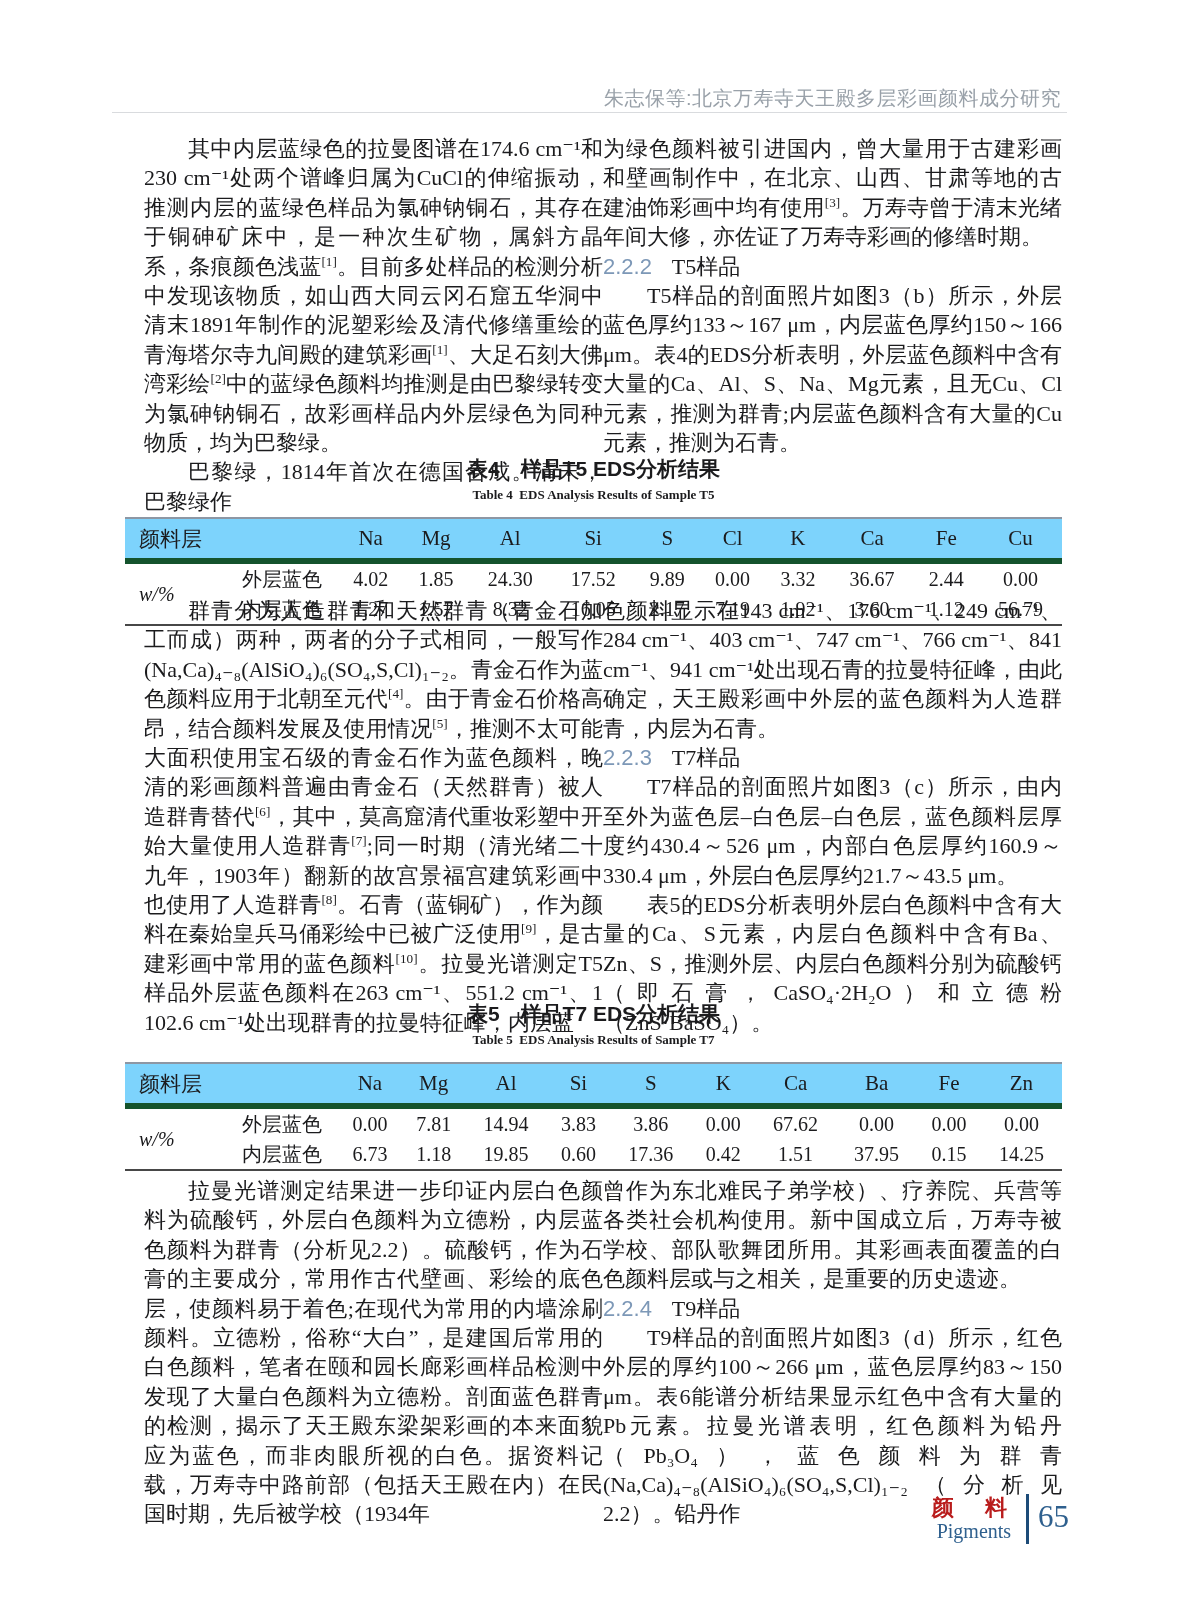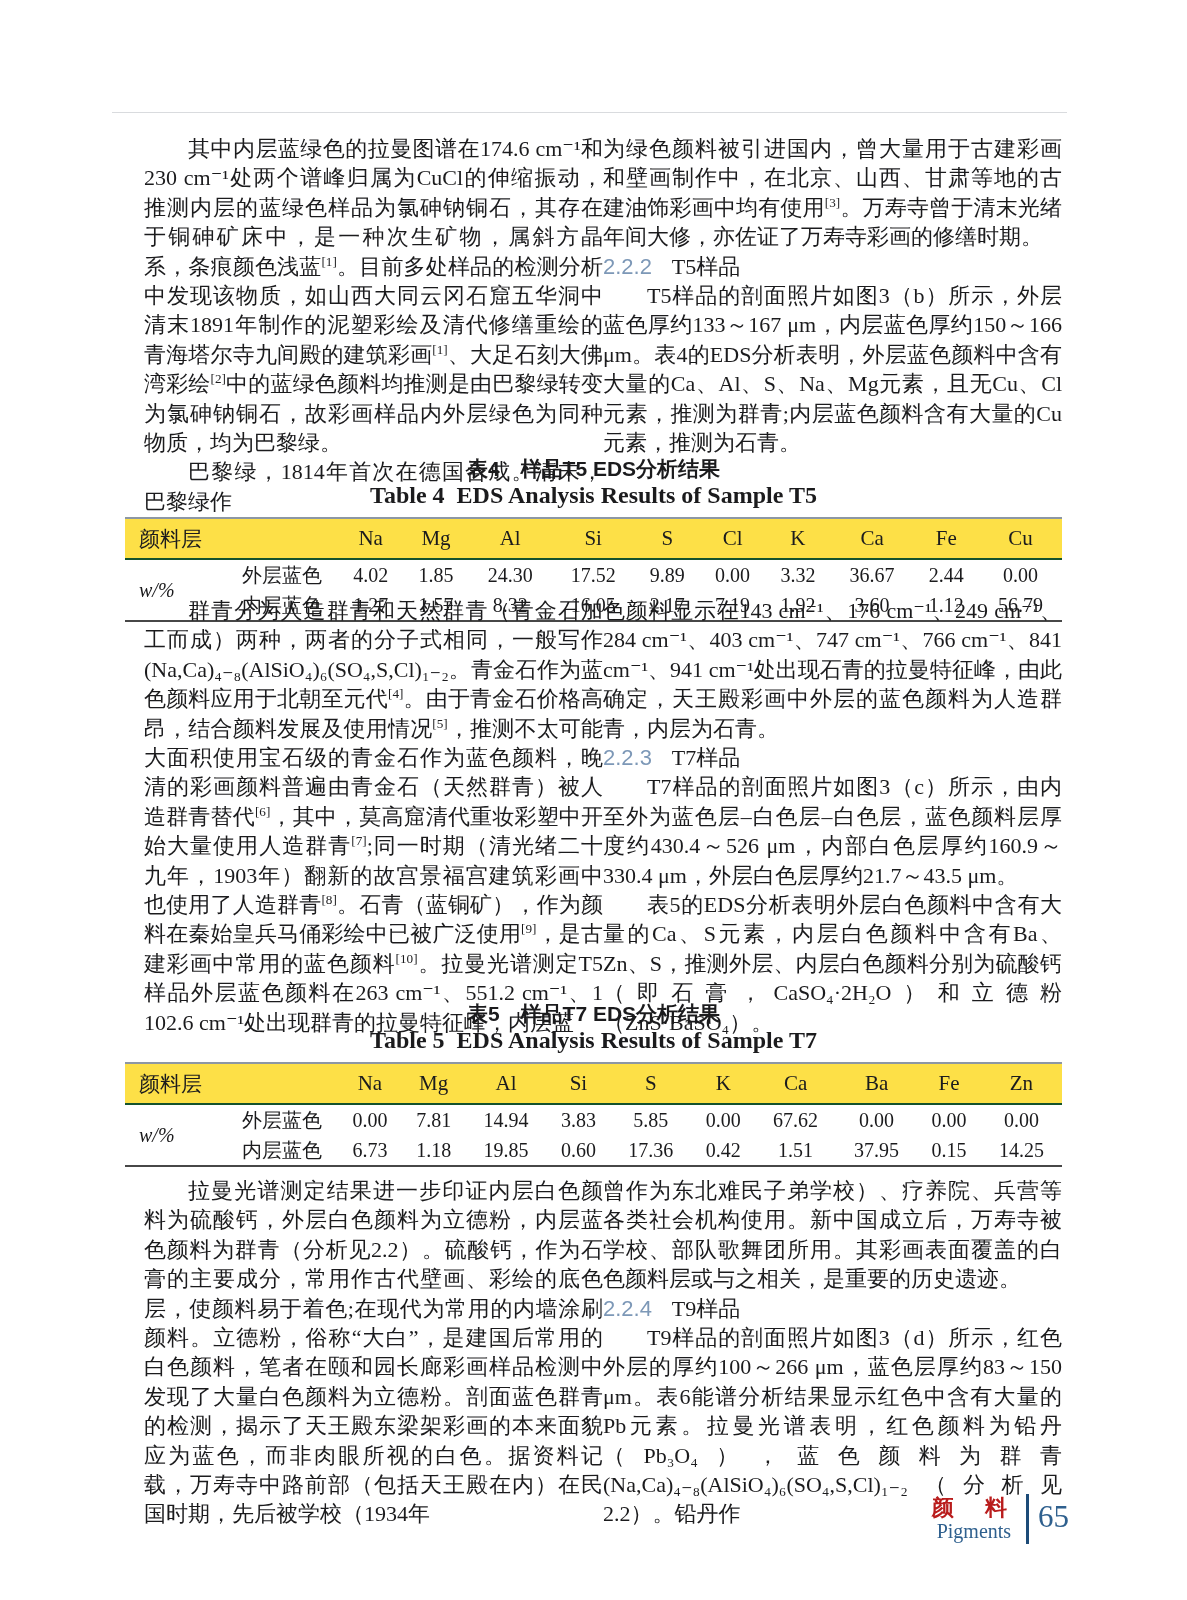--- a/index.html
+++ b/index.html
@@ -21,46 +21,47 @@
   p{margin:0;padding:0;}
   p.indent{text-indent:2em;}
   sup{font-size:0.60em;line-height:0;}
   
   .sec-heading{font-size:22px;line-height:29.4px;}
   .sec-num{color:#7d98b7;font-family:"Liberation Sans","DejaVu Sans",sans-serif;}
   .sec-title{margin-left:0.9em;}
   
   .cap-zh{text-align:center;font-weight:bold;font-size:21px;line-height:27px;
         font-family:Liberation Sans, sans-serif;}
-  .cap-en{text-align:center;font-weight:bold;font-size:24px;line-height:26px;margin-bottom:9px;
+  .cap-en{text-align:center;font-weight:bold;font-size:13px;line-height:26px;margin-bottom:9px;
         font-family:"Liberation Serif","DejaVu Serif",serif;}
   
   .eds-table{width:100%;border-collapse:collapse;
         border-top:2px solid #8d97a4;border-bottom:2px solid #474747;}
-  .eds-table thead th{background:#fde047;font-weight:normal;height:37px;font-size:21px;
-        border-bottom:2px solid #14532d;text-align:center;}
+  .eds-table thead th{background:#7dd3fc;font-weight:normal;height:37px;font-size:21px;
+        border-bottom:6px solid #14532d;text-align:center;}
   .eds-table th.th-first{text-align:left;padding-left:14px;}
   .eds-table td{text-align:center;height:28px;font-size:20px;}
   .td-wlabel{font-style:italic;text-align:left !important;padding-left:14px;font-size:20px;}
   .td-layer{text-align:left !important;padding-left:22px;font-size:20px;}
   .c-label{width:95px;} .c-layer{width:118px;}
   
   .journal-footer{position:absolute;top:1492px;right:118px;display:flex;align-items:center;}
   .jf-text{text-align:center;margin-right:10px;}
   .jf-zh{font-family:Liberation Mono, monospace;font-weight:bold;font-size:22px;
         color:#b91c1c;letter-spacing:9px;line-height:24px;}
   .jf-en{font-size:20px;color:#2f608e;line-height:18px;}
   .jf-bar{width:3px;height:50px;background:#1d4b78;margin-right:9px;}
   .jf-num{font-size:31px;color:#2f608e;line-height:50px;display:flex;align-items:flex-end;padding-bottom:4px;}
 </style>
 </head>
 <body>
 
 <div class="page">
 
+  <div class="running-head">朱志保等:北京万寿寺天王殿多层彩画颜料成分研究</div>
   <div class="head-rule"></div>
 
   <div class="band band-top">
     <div class="cols">
       <div class="col">
         <p class="indent">其中内层蓝绿色的拉曼图谱在174.6 cm⁻¹和230 cm⁻¹处两个谱峰归属为CuCl的伸缩振动，推测内层的蓝绿色样品为氯砷钠铜石，其存在于铜砷矿床中，是一种次生矿物，属斜方晶系，条痕颜色浅蓝<sup>[1]</sup>。目前多处样品的检测分析中发现该物质，如山西大同云冈石窟五华洞中清末1891年制作的泥塑彩绘及清代修缮重绘的青海塔尔寺九间殿的建筑彩画<sup>[1]</sup>、大足石刻大佛湾彩绘<sup>[2]</sup>中的蓝绿色颜料均推测是由巴黎绿转变为氯砷钠铜石，故彩画样品内外层绿色为同种物质，均为巴黎绿。</p>
         <p class="indent">巴黎绿，1814年首次在德国合成。清末，巴黎绿作</p>
       </div>
       <div class="col">
         <p>为绿色颜料被引进国内，曾大量用于古建彩画和壁画制作中，在北京、山西、甘肃等地的古建油饰彩画中均有使用<sup>[3]</sup>。万寿寺曾于清末光绪年间大修，亦佐证了万寿寺彩画的修缮时期。</p>
@@ -187,21 +188,21 @@
         </tr>
       </thead>
       <tbody>
         <tr>
           <td class="td-wlabel" rowspan="2">w/%</td>
           <td class="td-layer">外层蓝色</td>
           <td>0.00</td>
           <td>7.81</td>
           <td>14.94</td>
           <td>3.83</td>
-          <td>5.85</td>
+          <td>3.86</td>
           <td>0.00</td>
           <td>67.62</td>
           <td>0.00</td>
           <td>0.00</td>
           <td>0.00</td>
         </tr>
         <tr>
           <td class="td-layer">内层蓝色</td>
           <td>6.73</td>
           <td>1.18</td>

